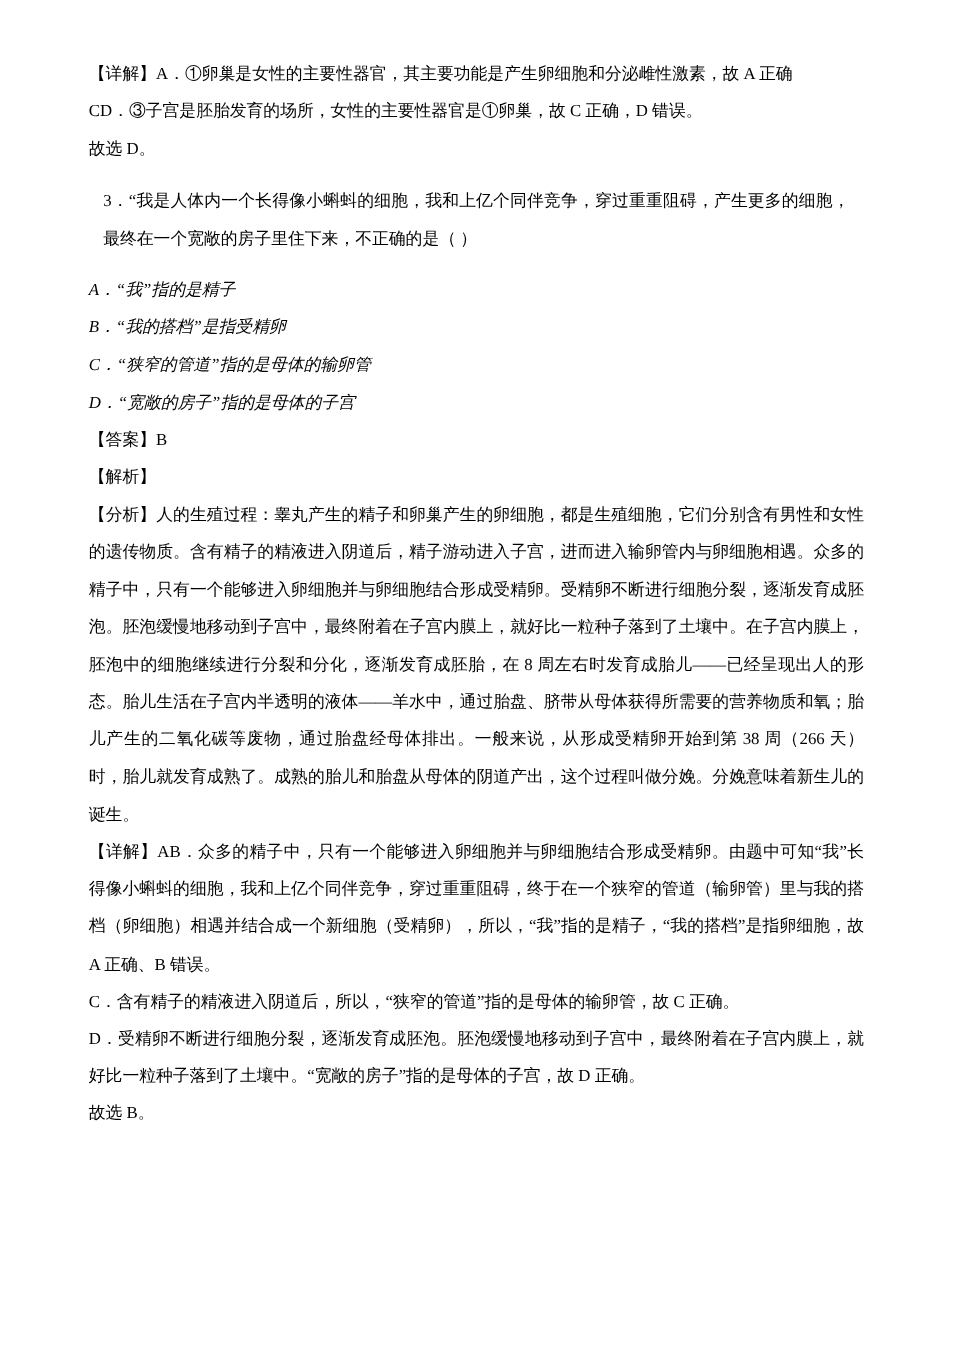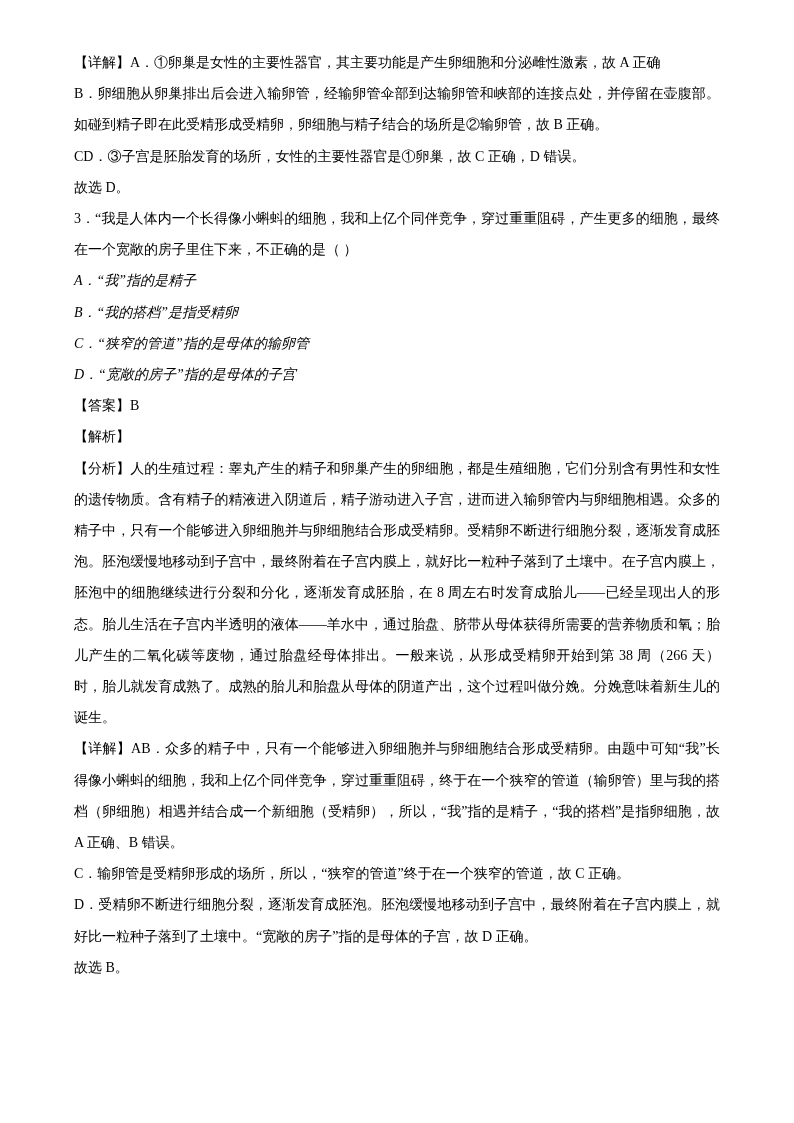--- a/index.html
+++ b/index.html
@@ -26,42 +26,41 @@
     font-size: 14px;
     line-height: 31.2px;
   }
   .para {
     margin: 0;
     text-align: justify;
     text-justify: inter-ideograph;
     word-break: break-all;
   }
   .num-para {
-    margin: 0;
+    margin: 12px;
   }
   .opt {
     margin: 0;
     font-style: italic;
   }
 </style>
 </head>
 <body>
 
 <div class="page">
   <div class="doc">
     <p class="para">【详解】A．①卵巢是女性的主要性器官，其主要功能是产生卵细胞和分泌雌性激素，故 A 正确</p>
-    <p class="para">B．卵细胞从卵巢排出后会进入输卵管，经输卵管伞部到达输卵管和峡部的连接点处，并停留在壶腹部。如碰到精子即在此受精形成受精卵，卵细胞与精子结合的场所是②输卵管，故 B 正确。</p>
     <p class="para">CD．③子宫是胚胎发育的场所，女性的主要性器官是①卵巢，故 C 正确，D 错误。</p>
     <p class="para">故选 D。</p>
     <p class="para num-para">3．“我是人体内一个长得像小蝌蚪的细胞，我和上亿个同伴竞争，穿过重重阻碍，产生更多的细胞，最终在一个宽敞的房子里住下来，不正确的是（        ）</p>
     <p class="para opt">A．“我”指的是精子</p>
     <p class="para opt">B．“我的搭档”是指受精卵</p>
     <p class="para opt">C．“狭窄的管道”指的是母体的输卵管</p>
     <p class="para opt">D．“宽敞的房子”指的是母体的子宫</p>
     <p class="para">【答案】B</p>
     <p class="para">【解析】</p>
     <p class="para">【分析】人的生殖过程：睾丸产生的精子和卵巢产生的卵细胞，都是生殖细胞，它们分别含有男性和女性的遗传物质。含有精子的精液进入阴道后，精子游动进入子宫，进而进入输卵管内与卵细胞相遇。众多的精子中，只有一个能够进入卵细胞并与卵细胞结合形成受精卵。受精卵不断进行细胞分裂，逐渐发育成胚泡。胚泡缓慢地移动到子宫中，最终附着在子宫内膜上，就好比一粒种子落到了土壤中。在子宫内膜上，胚泡中的细胞继续进行分裂和分化，逐渐发育成胚胎，在 8 周左右时发育成胎儿——已经呈现出人的形态。胎儿生活在子宫内半透明的液体——羊水中，通过胎盘、脐带从母体获得所需要的营养物质和氧；胎儿产生的二氧化碳等废物，通过胎盘经母体排出。一般来说，从形成受精卵开始到第 38 周（266 天）时，胎儿就发育成熟了。成熟的胎儿和胎盘从母体的阴道产出，这个过程叫做分娩。分娩意味着新生儿的诞生。</p>
     <p class="para">【详解】AB．众多的精子中，只有一个能够进入卵细胞并与卵细胞结合形成受精卵。由题中可知“我”长得像小蝌蚪的细胞，我和上亿个同伴竞争，穿过重重阻碍，终于在一个狭窄的管道（输卵管）里与我的搭档（卵细胞）相遇并结合成一个新细胞（受精卵），所以，“我”指的是精子，“我的搭档”是指卵细胞，故 A 正确、B 错误。</p>
-    <p class="para">C．输卵管是受精卵形成的场所，所以，“狭窄的管道”终于在一个狭窄的管道，故 C 正确。</p>
+    <p class="para">C．含有精子的精液进入阴道后，所以，“狭窄的管道”指的是母体的输卵管，故 C 正确。</p>
     <p class="para">D．受精卵不断进行细胞分裂，逐渐发育成胚泡。胚泡缓慢地移动到子宫中，最终附着在子宫内膜上，就好比一粒种子落到了土壤中。“宽敞的房子”指的是母体的子宫，故 D 正确。</p>
     <p class="para">故选 B。</p>
   </div>
 </div>
 
 </body></html>

